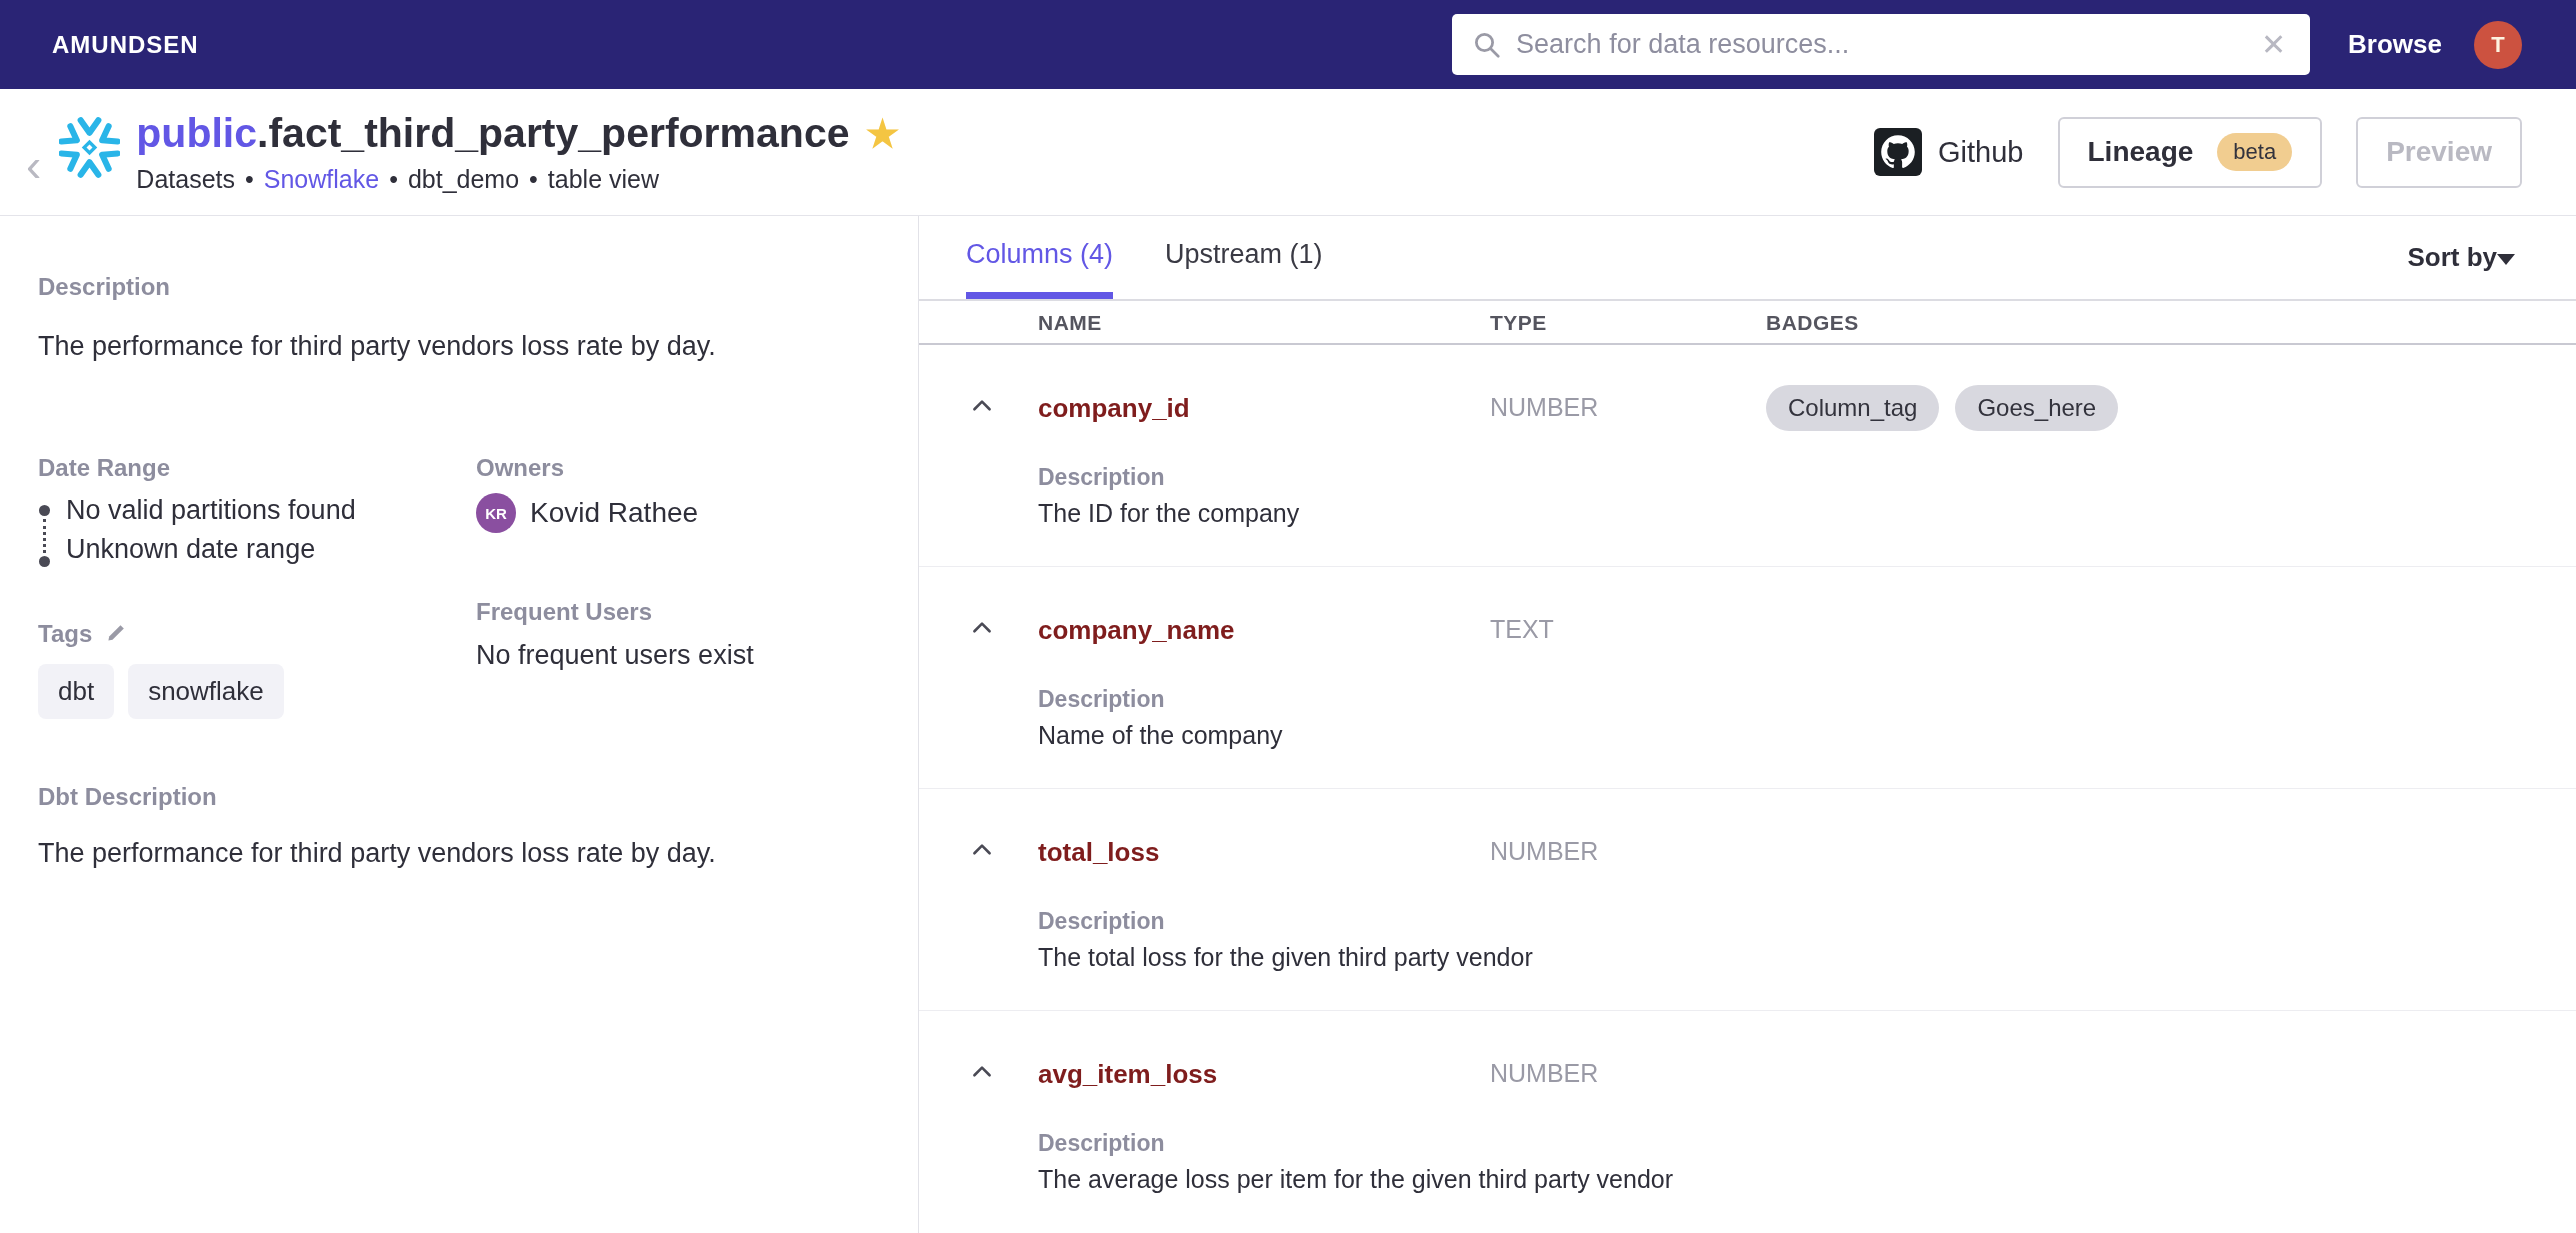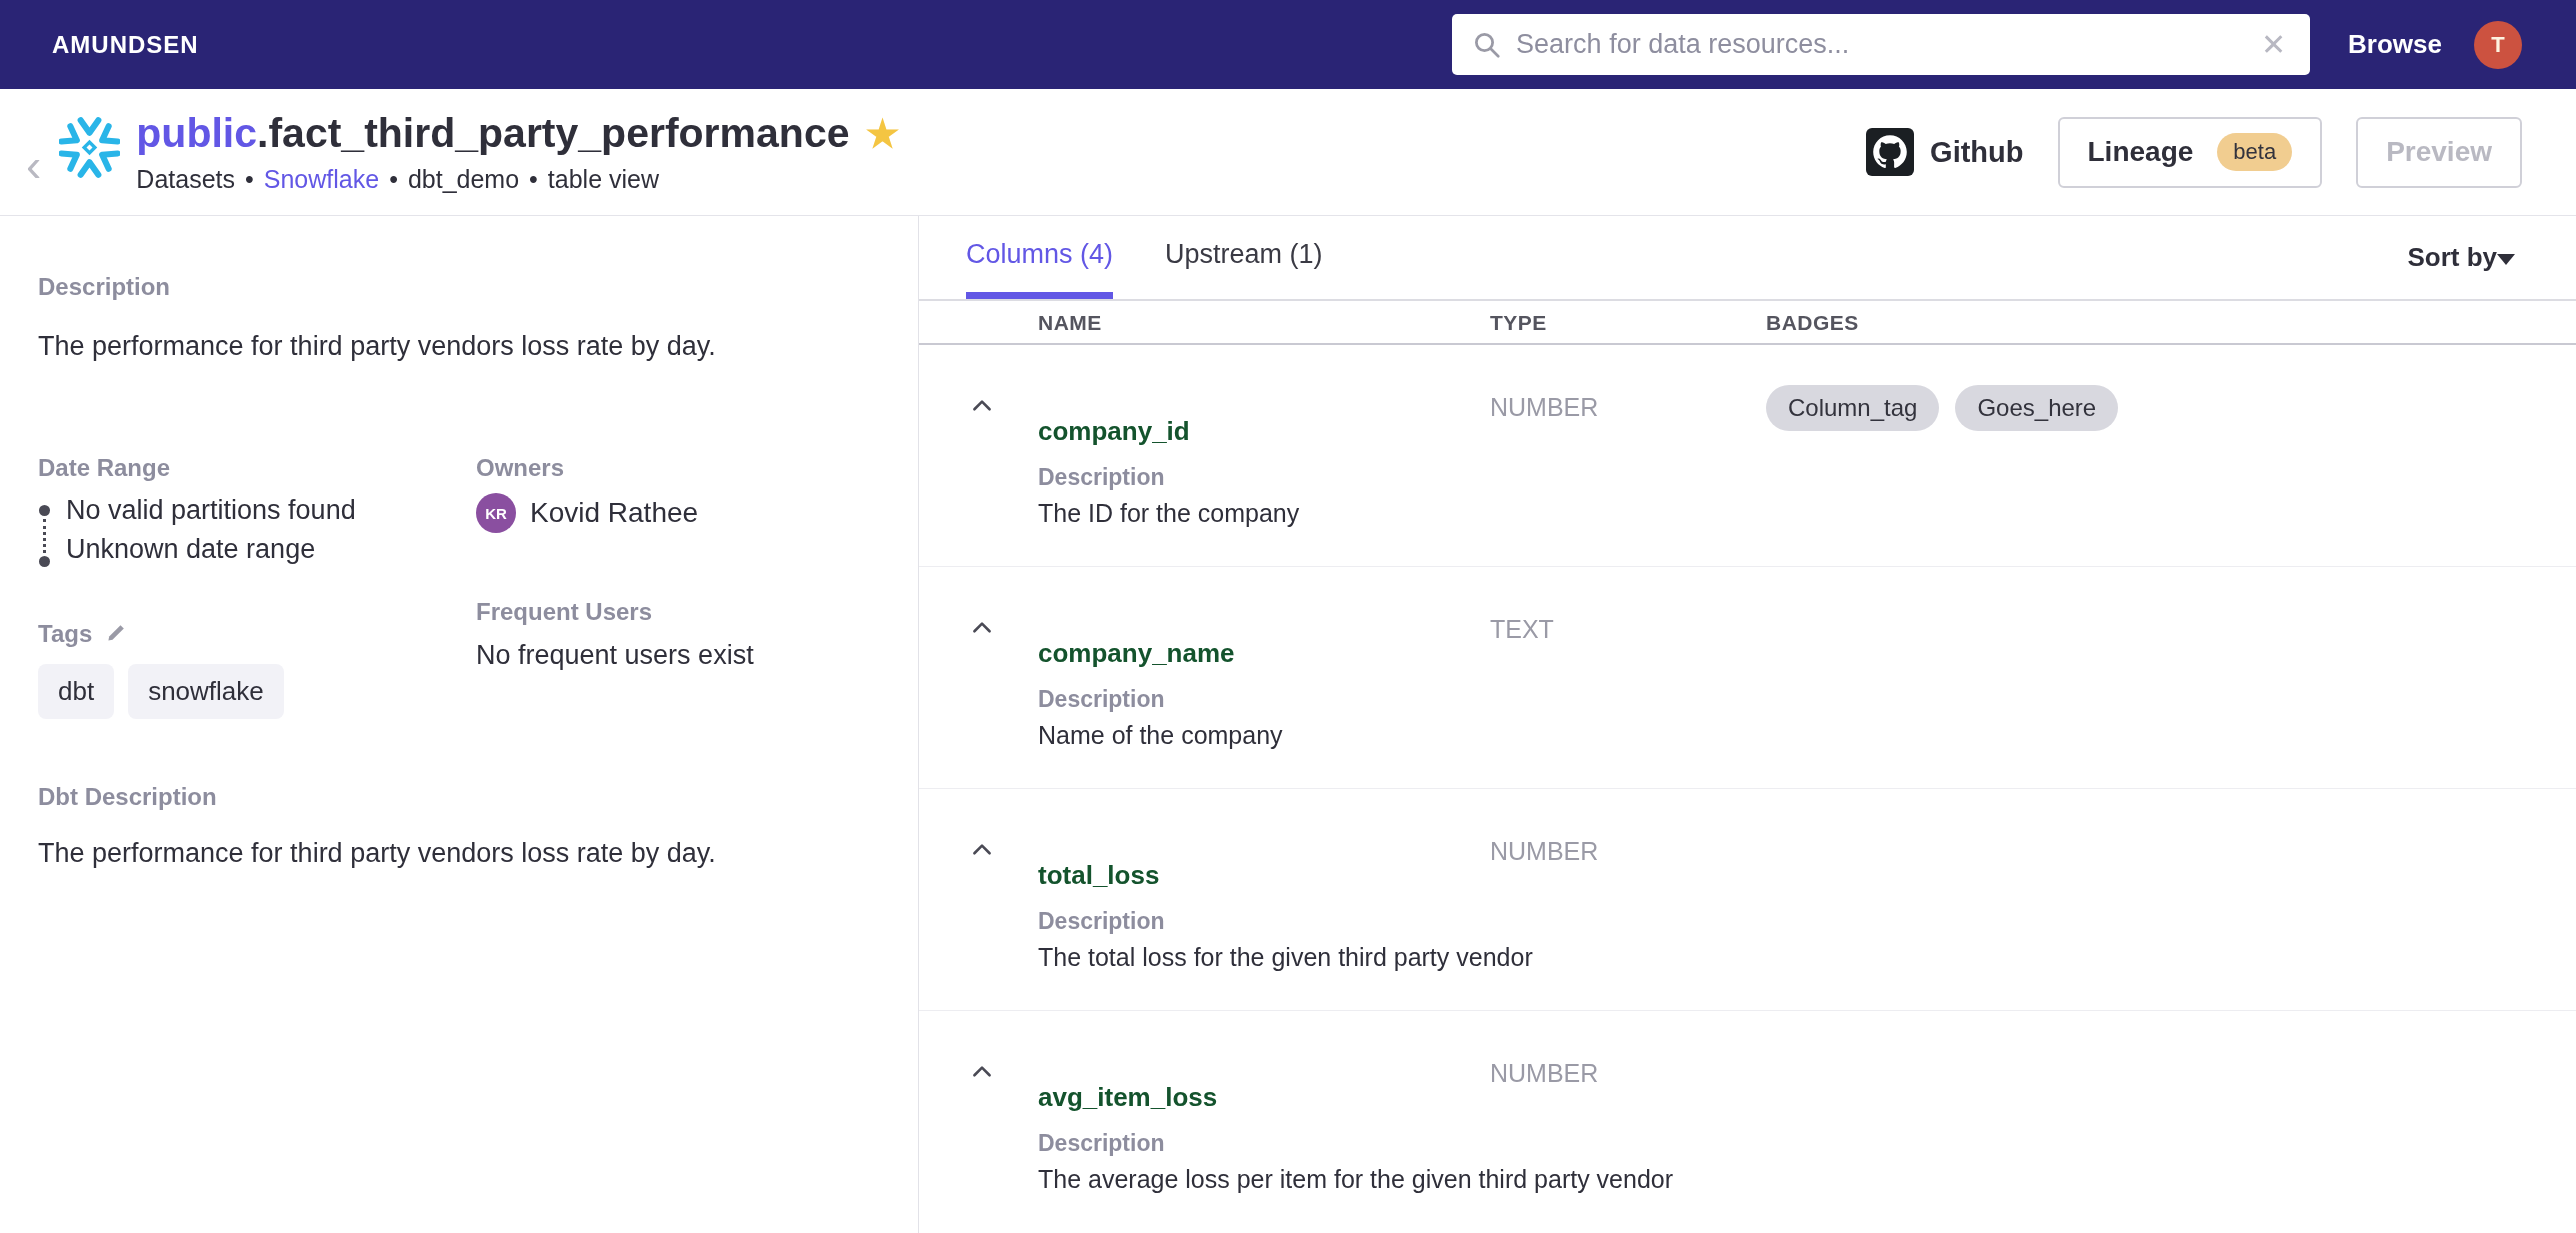--- a/index.html
+++ b/index.html
@@ -24,21 +24,21 @@
   .back-chevron { color:#b9b9c2; font-size:46px; line-height:1; margin:26px 18px 0 0; cursor:pointer; }
   .src-icon { width:61px; height:61px; margin:0 16px 10px 0; flex:0 0 auto; }
   .title-block { display:flex; flex-direction:column; }
   .title-line { display:flex; align-items:center; font-size:41px; font-weight:bold; color:#2f2f3a; }
   .schema-link { color:#6257e5; cursor:pointer; }
   .star { color:#f4c542; font-size:38px; margin-left:16px; cursor:pointer; }
   .breadcrumb { margin-top:8px; font-size:25px; color:#2f2f3a; }
   .breadcrumb .sep { margin:0 10px; }
   .crumb-link { color:#6257e5; cursor:pointer; }
   .header-right { margin-left:auto; display:flex; align-items:center; gap:34px; }
-  .github-link { display:flex; align-items:center; gap:16px; font-size:29px; font-weight:bold; color:#2f2f3a; cursor:pointer; }
+  .github-link { display:flex; align-items:center; gap:16px; font-size:29px; font-weight:normal; color:#2f2f3a; cursor:pointer; }
   .btn { height:71px; background:#fff; border:2px solid #d0d0d8; border-radius:6px; display:flex; align-items:center;
          justify-content:center; padding:0 28px; font-size:28px; font-weight:bold; color:#2f2f3a; cursor:pointer; gap:24px; }
   .beta-pill { background:#f1cd90; color:#33333d; font-size:22px; font-weight:normal; border-radius:990px; padding:6px 16px; }
   .btn.disabled { color:#b9b9c2; cursor:default; }
 
   
   .content { display:flex; height:1018px; }
   .left-panel { width:919px; border-right:1px solid #e2e2e8; position:relative; flex:0 0 auto; }
   .sec-label { font-size:24px; font-weight:bold; color:#8d8d9e; }
   .body-text { font-size:27px; color:#2f2f3a; }
@@ -71,21 +71,21 @@
   .tab + .tab { margin-left:52px; }
   .sortby { margin-left:auto; display:flex; align-items:center; font-size:26px; font-weight:bold; color:#2f2f3a; cursor:pointer; }
   .caret { width:0; height:0; border-left:9px solid transparent; border-right:9px solid transparent; border-top:11px solid #2f2f3a; margin-top:4px; }
 
   .tbl-header { height:44px; border-bottom:2px solid #c9c9d2; position:relative; }
   .tbl-header span { position:absolute; top:10px; font-size:21px; font-weight:bold; color:#55555f; letter-spacing:0.5px; }
   .th-name { left:119px; } .th-type { left:571px; } .th-badges { left:847px; }
 
   .col-row { height:222px; border-bottom:1px solid #ededf1; position:relative; }
   .row-chevron { position:absolute; left:50px; top:48px; cursor:pointer; }
-  .col-name { position:absolute; left:119px; top:48px; font-size:26px; font-weight:bold; color:#14532d; cursor:pointer;margin-top:23px; }
+  .col-name { position:absolute; left:119px; top:48px; font-size:26px; font-weight:bold; color:#7f1d1d; cursor:pointer; }
   .col-type { position:absolute; left:571px; top:48px; font-size:25px; color:#9a9aa6; }
   .col-badges { position:absolute; left:847px; top:40px; display:flex; gap:16px; }
   .badge-pill { background:#d8d8df; border-radius:990px; padding:9px 22px; font-size:24px; color:#33333d; cursor:pointer; }
   .row-desc-label { position:absolute; left:119px; top:119px; font-size:23px; font-weight:bold; color:#8d8d9e; }
   .row-desc-text  { position:absolute; left:119px; top:154px; font-size:25px; color:#2f2f3a; }
 </style>
 </head>
 <body>
 
 <div class="navbar">

